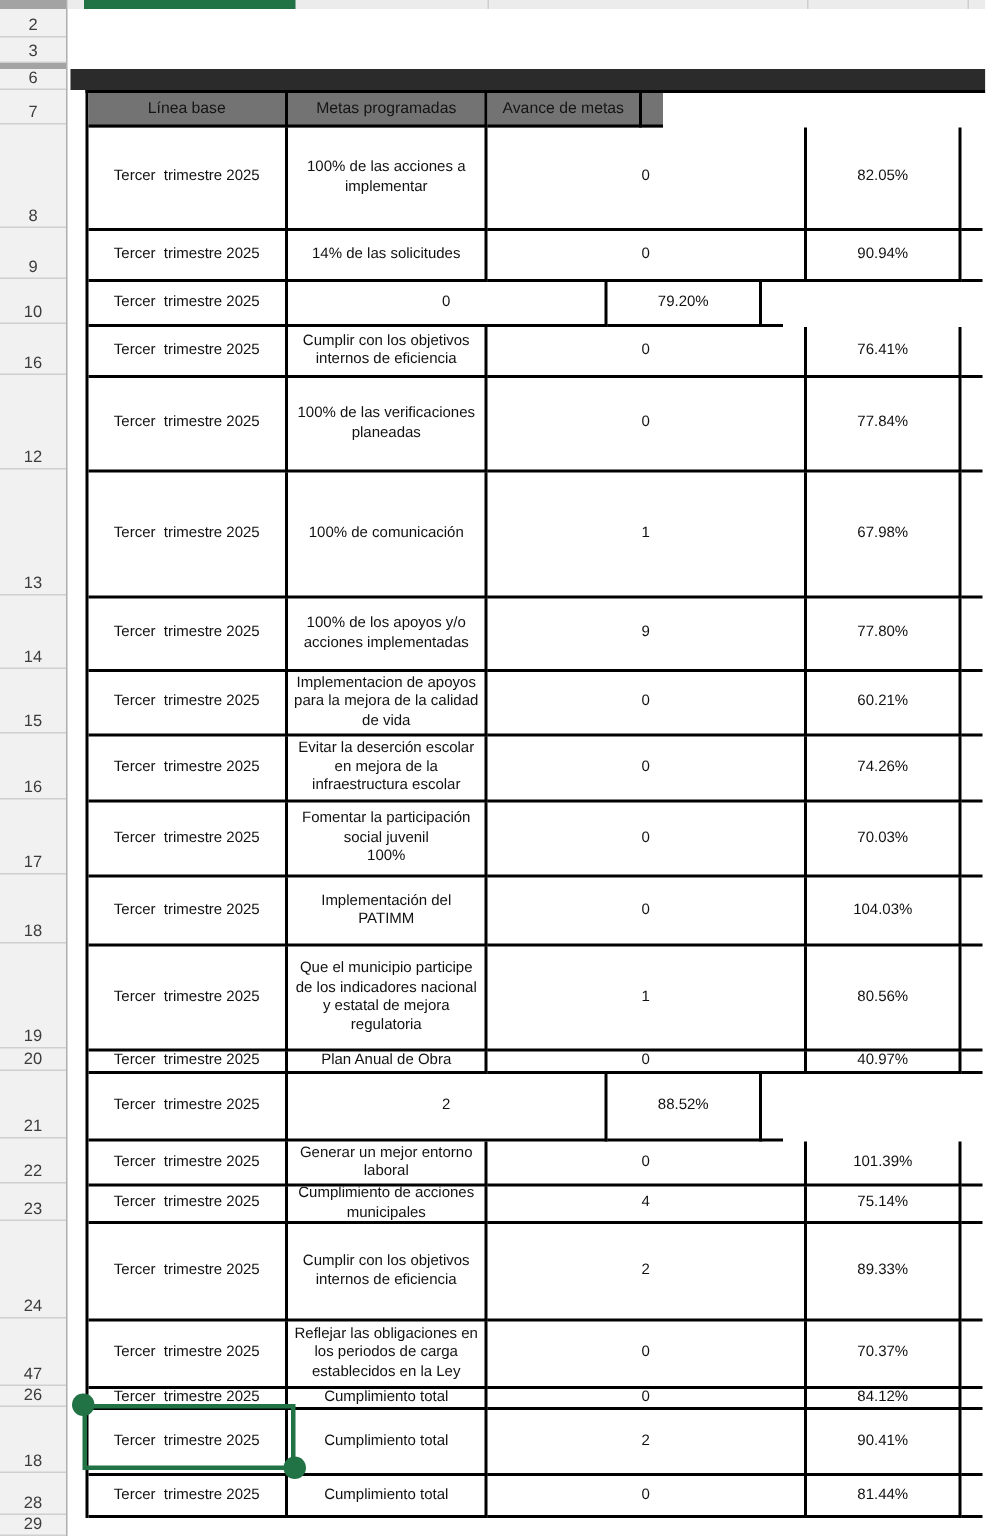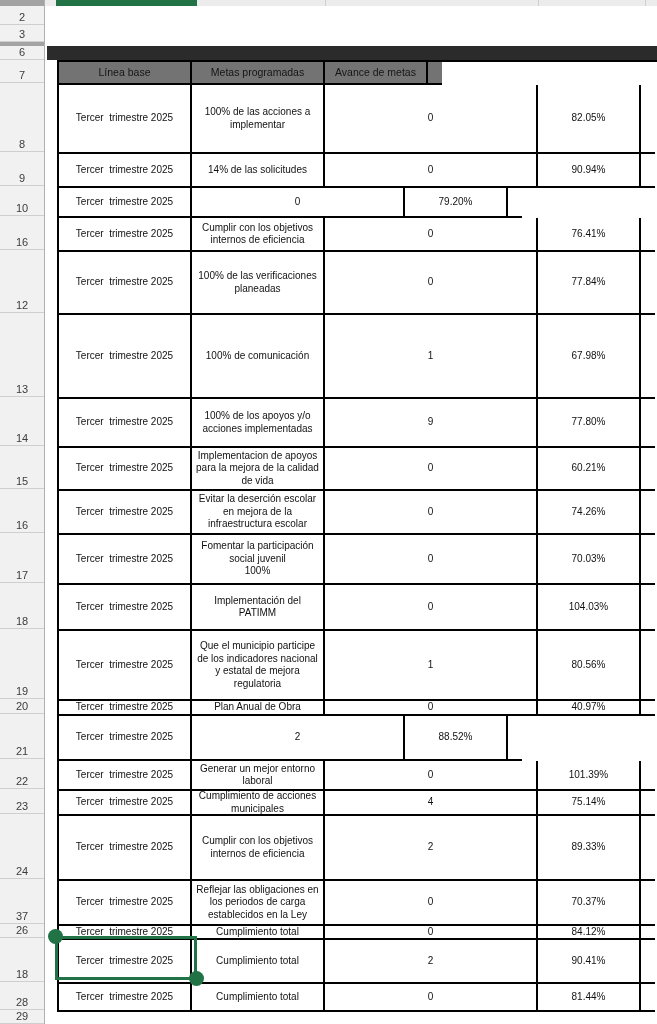--- a/index.html
+++ b/index.html
@@ -70,21 +70,21 @@
     <div class="gcell" style="height:43px">15</div>
     <div class="gcell" style="height:44px">16</div>
     <div class="gcell" style="height:50px">17</div>
     <div class="gcell" style="height:46px">18</div>
     <div class="gcell" style="height:70px">19</div>
     <div class="gcell" style="height:15px">20</div>
     <div class="gcell" style="height:45px">21</div>
     <div class="gcell" style="height:30px">22</div>
     <div class="gcell" style="height:25px">23</div>
     <div class="gcell" style="height:65px">24</div>
-    <div class="gcell" style="height:45px">37</div>
+    <div class="gcell" style="height:45px">47</div>
     <div class="gcell" style="height:14px">26</div>
     <div class="gcell" style="height:44px">18</div>
     <div class="gcell" style="height:28px">28</div>
     <div class="gcell" style="height:14px">29</div>
   </div>
 
   <div class="empty-rows"></div>
 
   <div class="blackband"></div>
 

